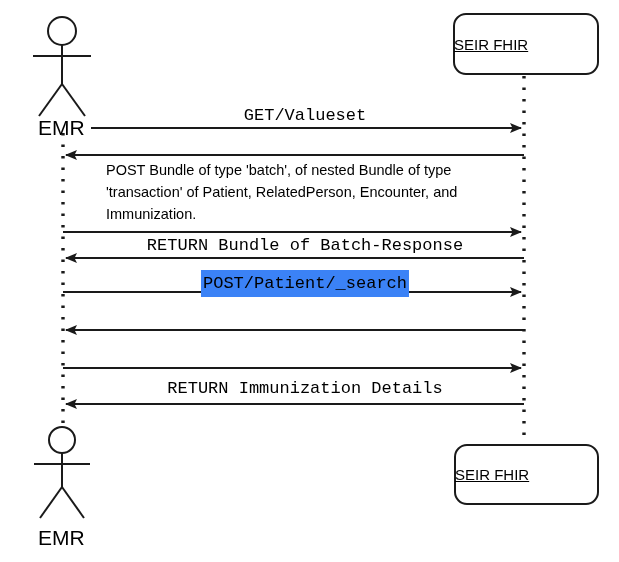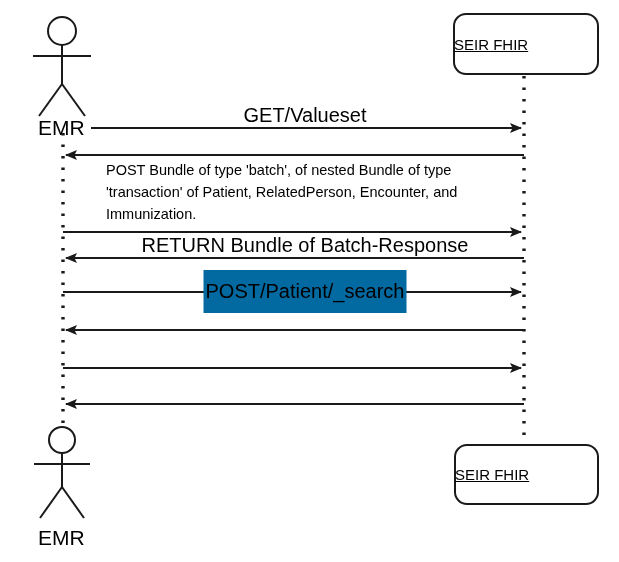--- a/index.html
+++ b/index.html
@@ -34,29 +34,30 @@
     white-space: nowrap;
   }
   .participant-name {
     font-size: 15px;
     text-decoration: underline;
   }
   .actor-label {
     font-size: 21px;
   }
   .msg-label {
-    font-size: 20px;
+    font-size: 17px;
     text-align: center;
+    font-family: Liberation Mono, monospace;
   }
   .msg-label.centered {
     transform: translateX(-50%);
   }
   .msg-label.highlight {
-    background: #0369a1;
-    padding: 12px 2px;
+    background: #3b82f6;
+    padding: 4px 2px;
   }
   .msg-block {
     position: absolute;
     font-family: "Liberation Sans", sans-serif;
     font-size: 14.5px;
     line-height: 22px;
     color: #000000;
     text-align: left;
     white-space: pre-line;
     margin-left: 24px;
@@ -131,18 +132,19 @@
   <div class="msg-block" style="left:82px; top:159px; width:430px;">POST Bundle of type 'batch', of nested Bundle of type
 'transaction' of Patient, RelatedPerson, Encounter, and
 Immunization.</div>
 
   <div class="lbl msg-label centered" style="left:305px; top:236px;">RETURN Bundle of Batch-Response</div>
 
   <div class="lbl msg-label centered highlight" style="left:305px; top:270px;">POST/Patient/_search</div>
 
 
 
+  <div class="lbl msg-label centered" style="left:305px; top:379px;">RETURN Immunization Details</div>
 
   <div class="lbl participant-name" style="left:455px; top:465px; width:143px;">SEIR FHIR</div>
 
   <div class="lbl actor-label" style="left:38px; top:528px;">EMR</div>
 
 </div>
 
 </body></html>

